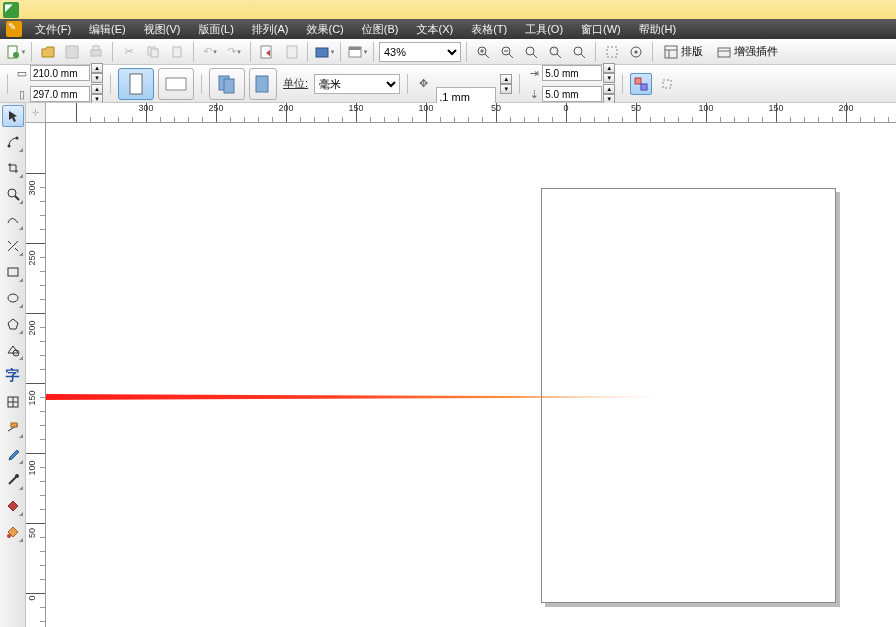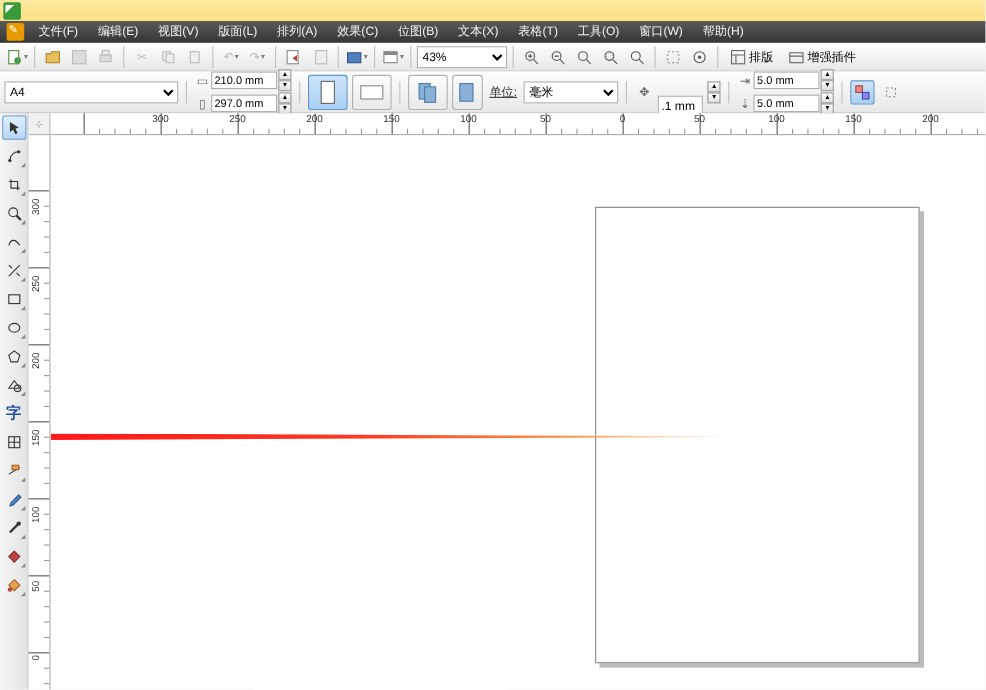--- a/index.html
+++ b/index.html
@@ -223,23 +223,20 @@
   <div class="text-btn">
       <svg width="14" height="14">
         <rect x="1" y="3" width="12" height="9" fill="none" stroke="#666"></rect>
         <line x1="1" y1="6" x2="13" y2="6" stroke="#666"></line>
       </svg>
       <span>增强插件</span>
     </div>
 </div>
 
 <div class="propbar">
-  <select class="tb-select" style="width:158px">
-    <option>A4</option>
-  </select>
   <div class="tb-sep"></div>
   <div style="display:flex;flex-direction:column;gap:1px">
     <div class="dim-row">
       <span class="dim-icon">▭</span>
       <input class="dim-input" value="210.0 mm" style="">
       <div class="spinner-group">
           <div class="sp-btn">▴</div>
           <div class="sp-btn">▾</div>
         </div>
     </div>
@@ -274,21 +271,21 @@
       <svg width="18" height="22">
         <rect x="2" y="3" width="12" height="16" fill="#8ab0d8" stroke="#4a7aaa"></rect>
       </svg>
     </div>
   <span class="tb-label">单位:</span>
   <select class="tb-select" style="width:86px">
     <option>毫米</option>
   </select>
   <div class="tb-sep"></div>
   <span style="padding:0 4px;color:#666">✥</span>
-  <input class="tb-input" style="width: 41px; margin-top: 26px;" value=".1 mm">
+  <input class="tb-input" style="width: 60px; margin-top: 26px;" value=".1 mm">
   <div class="spinner-group">
       <div class="sp-btn">▴</div>
       <div class="sp-btn">▾</div>
     </div>
   <div class="tb-sep"></div>
   <div style="display:flex;flex-direction:column;gap:1px">
     <div class="dim-row">
       <span class="dim-icon">⇥</span>
       <input class="dim-input" value="5.0 mm" style="">
       <div class="spinner-group">

